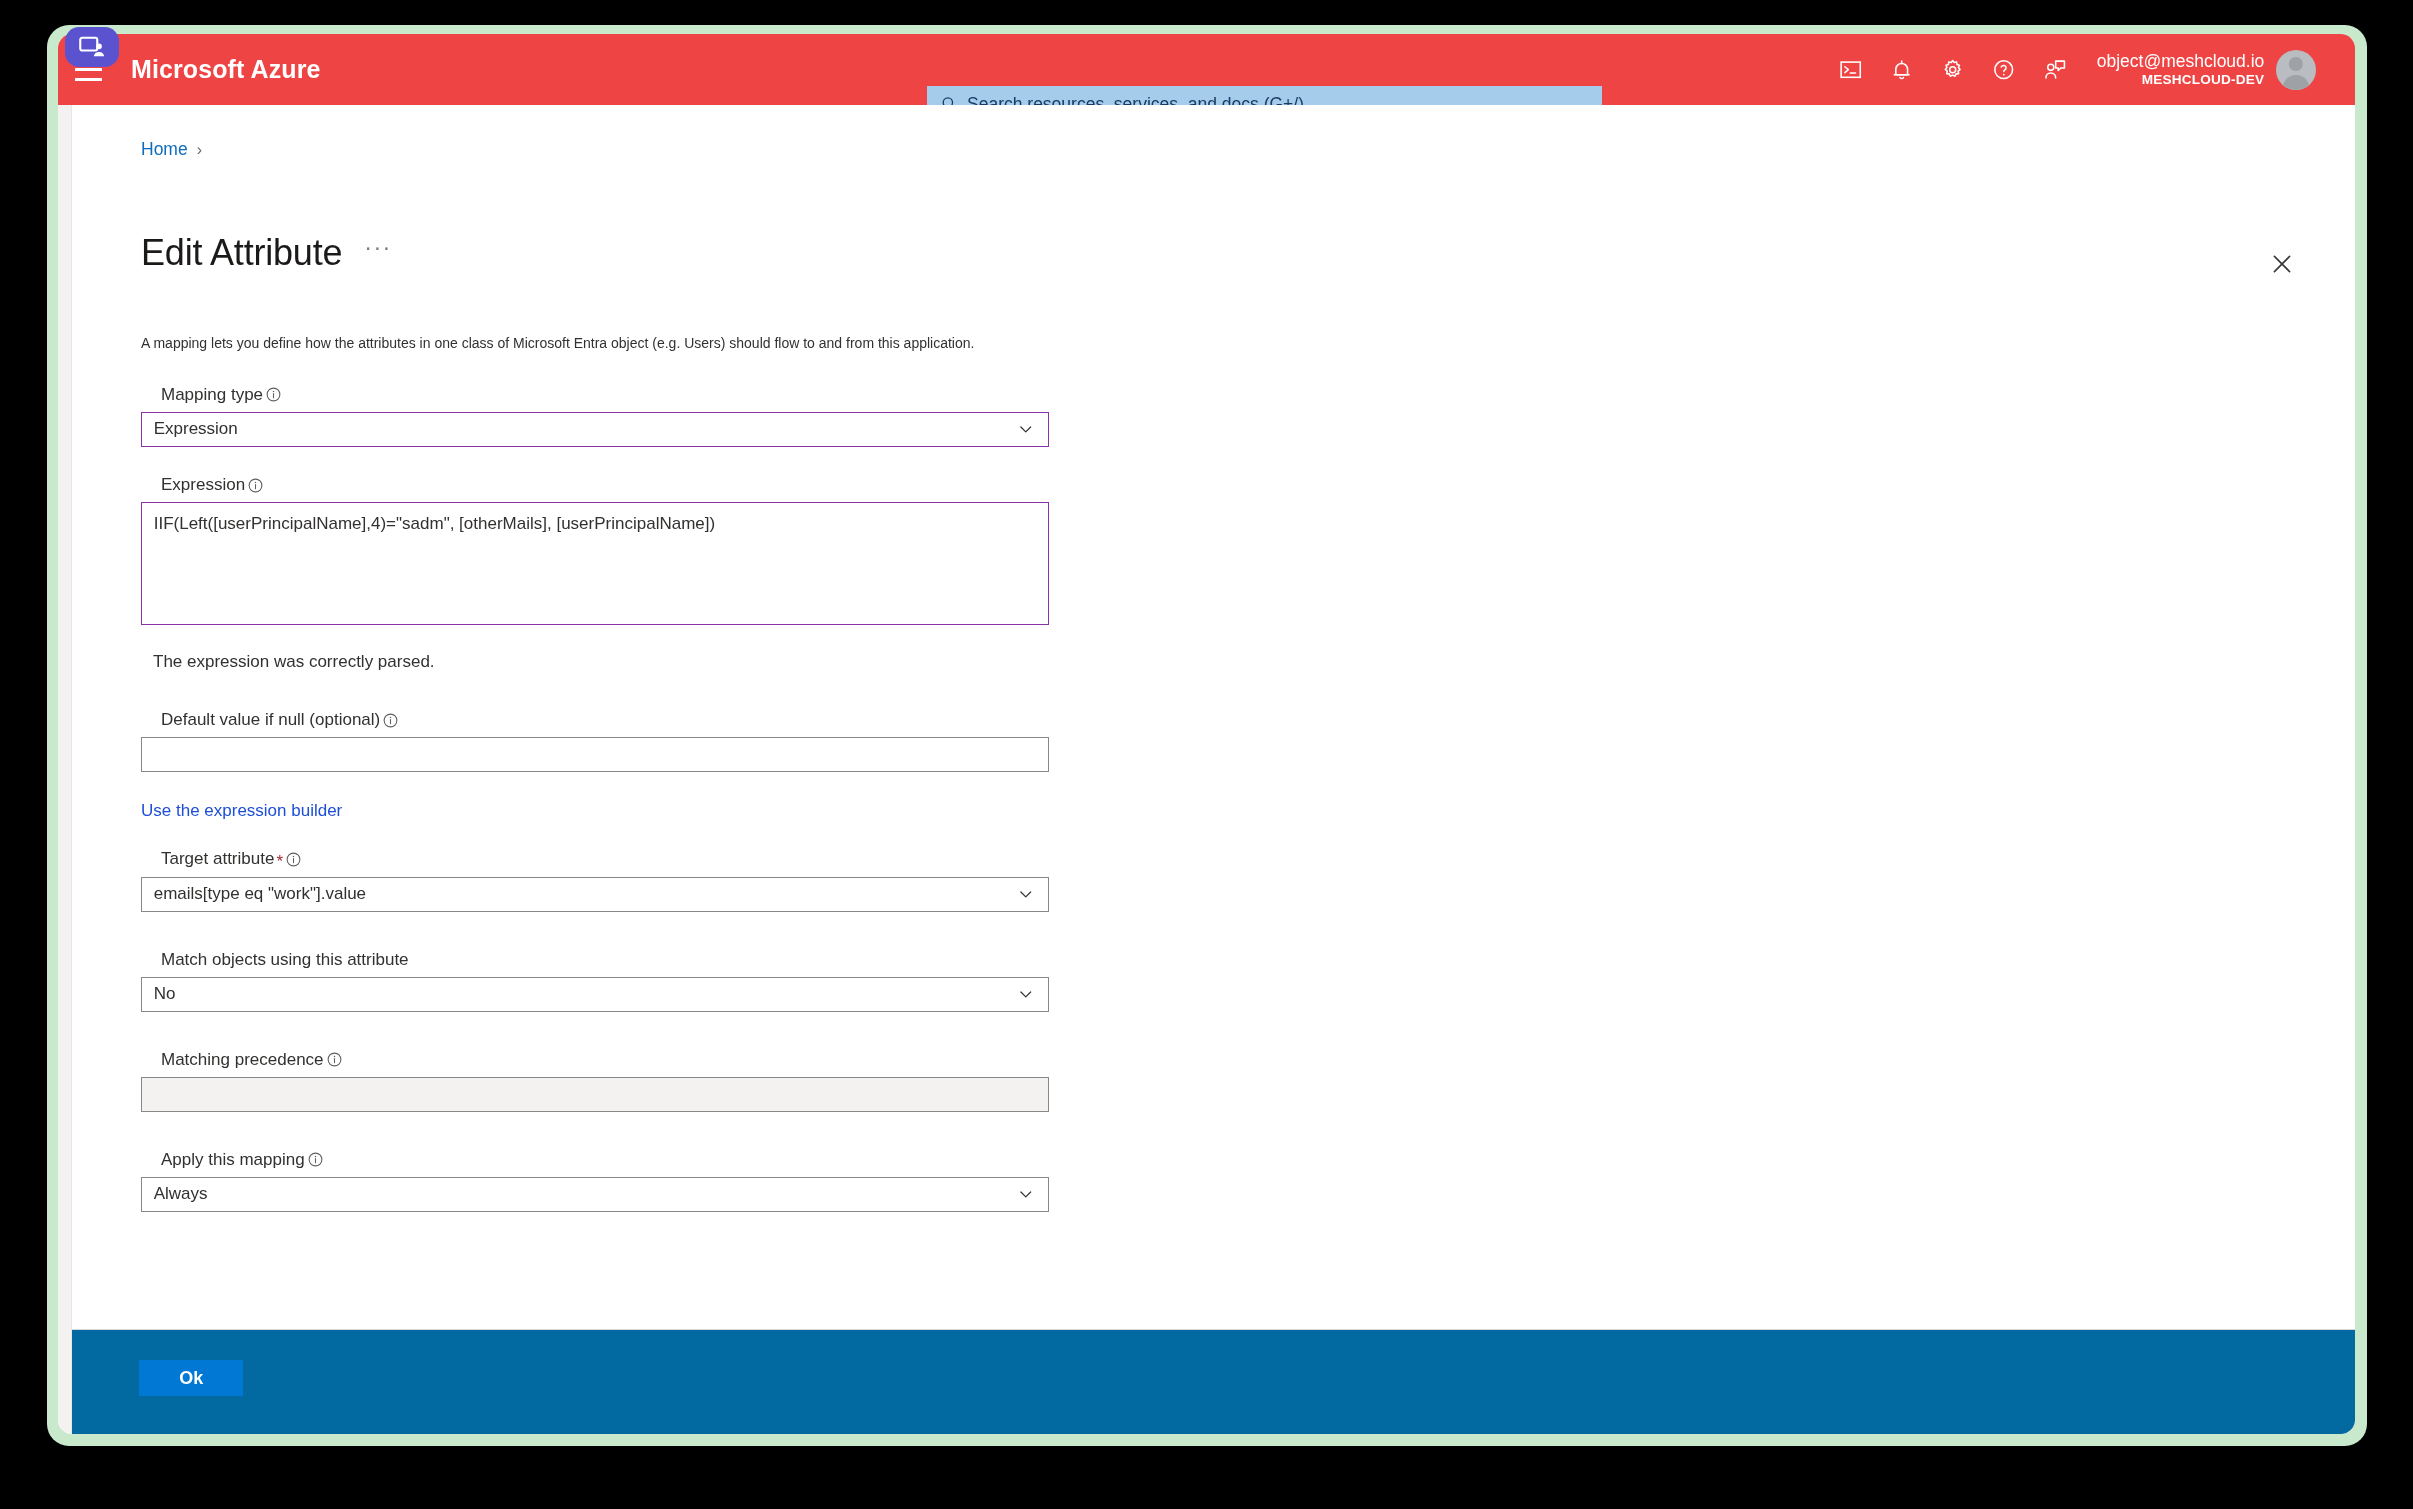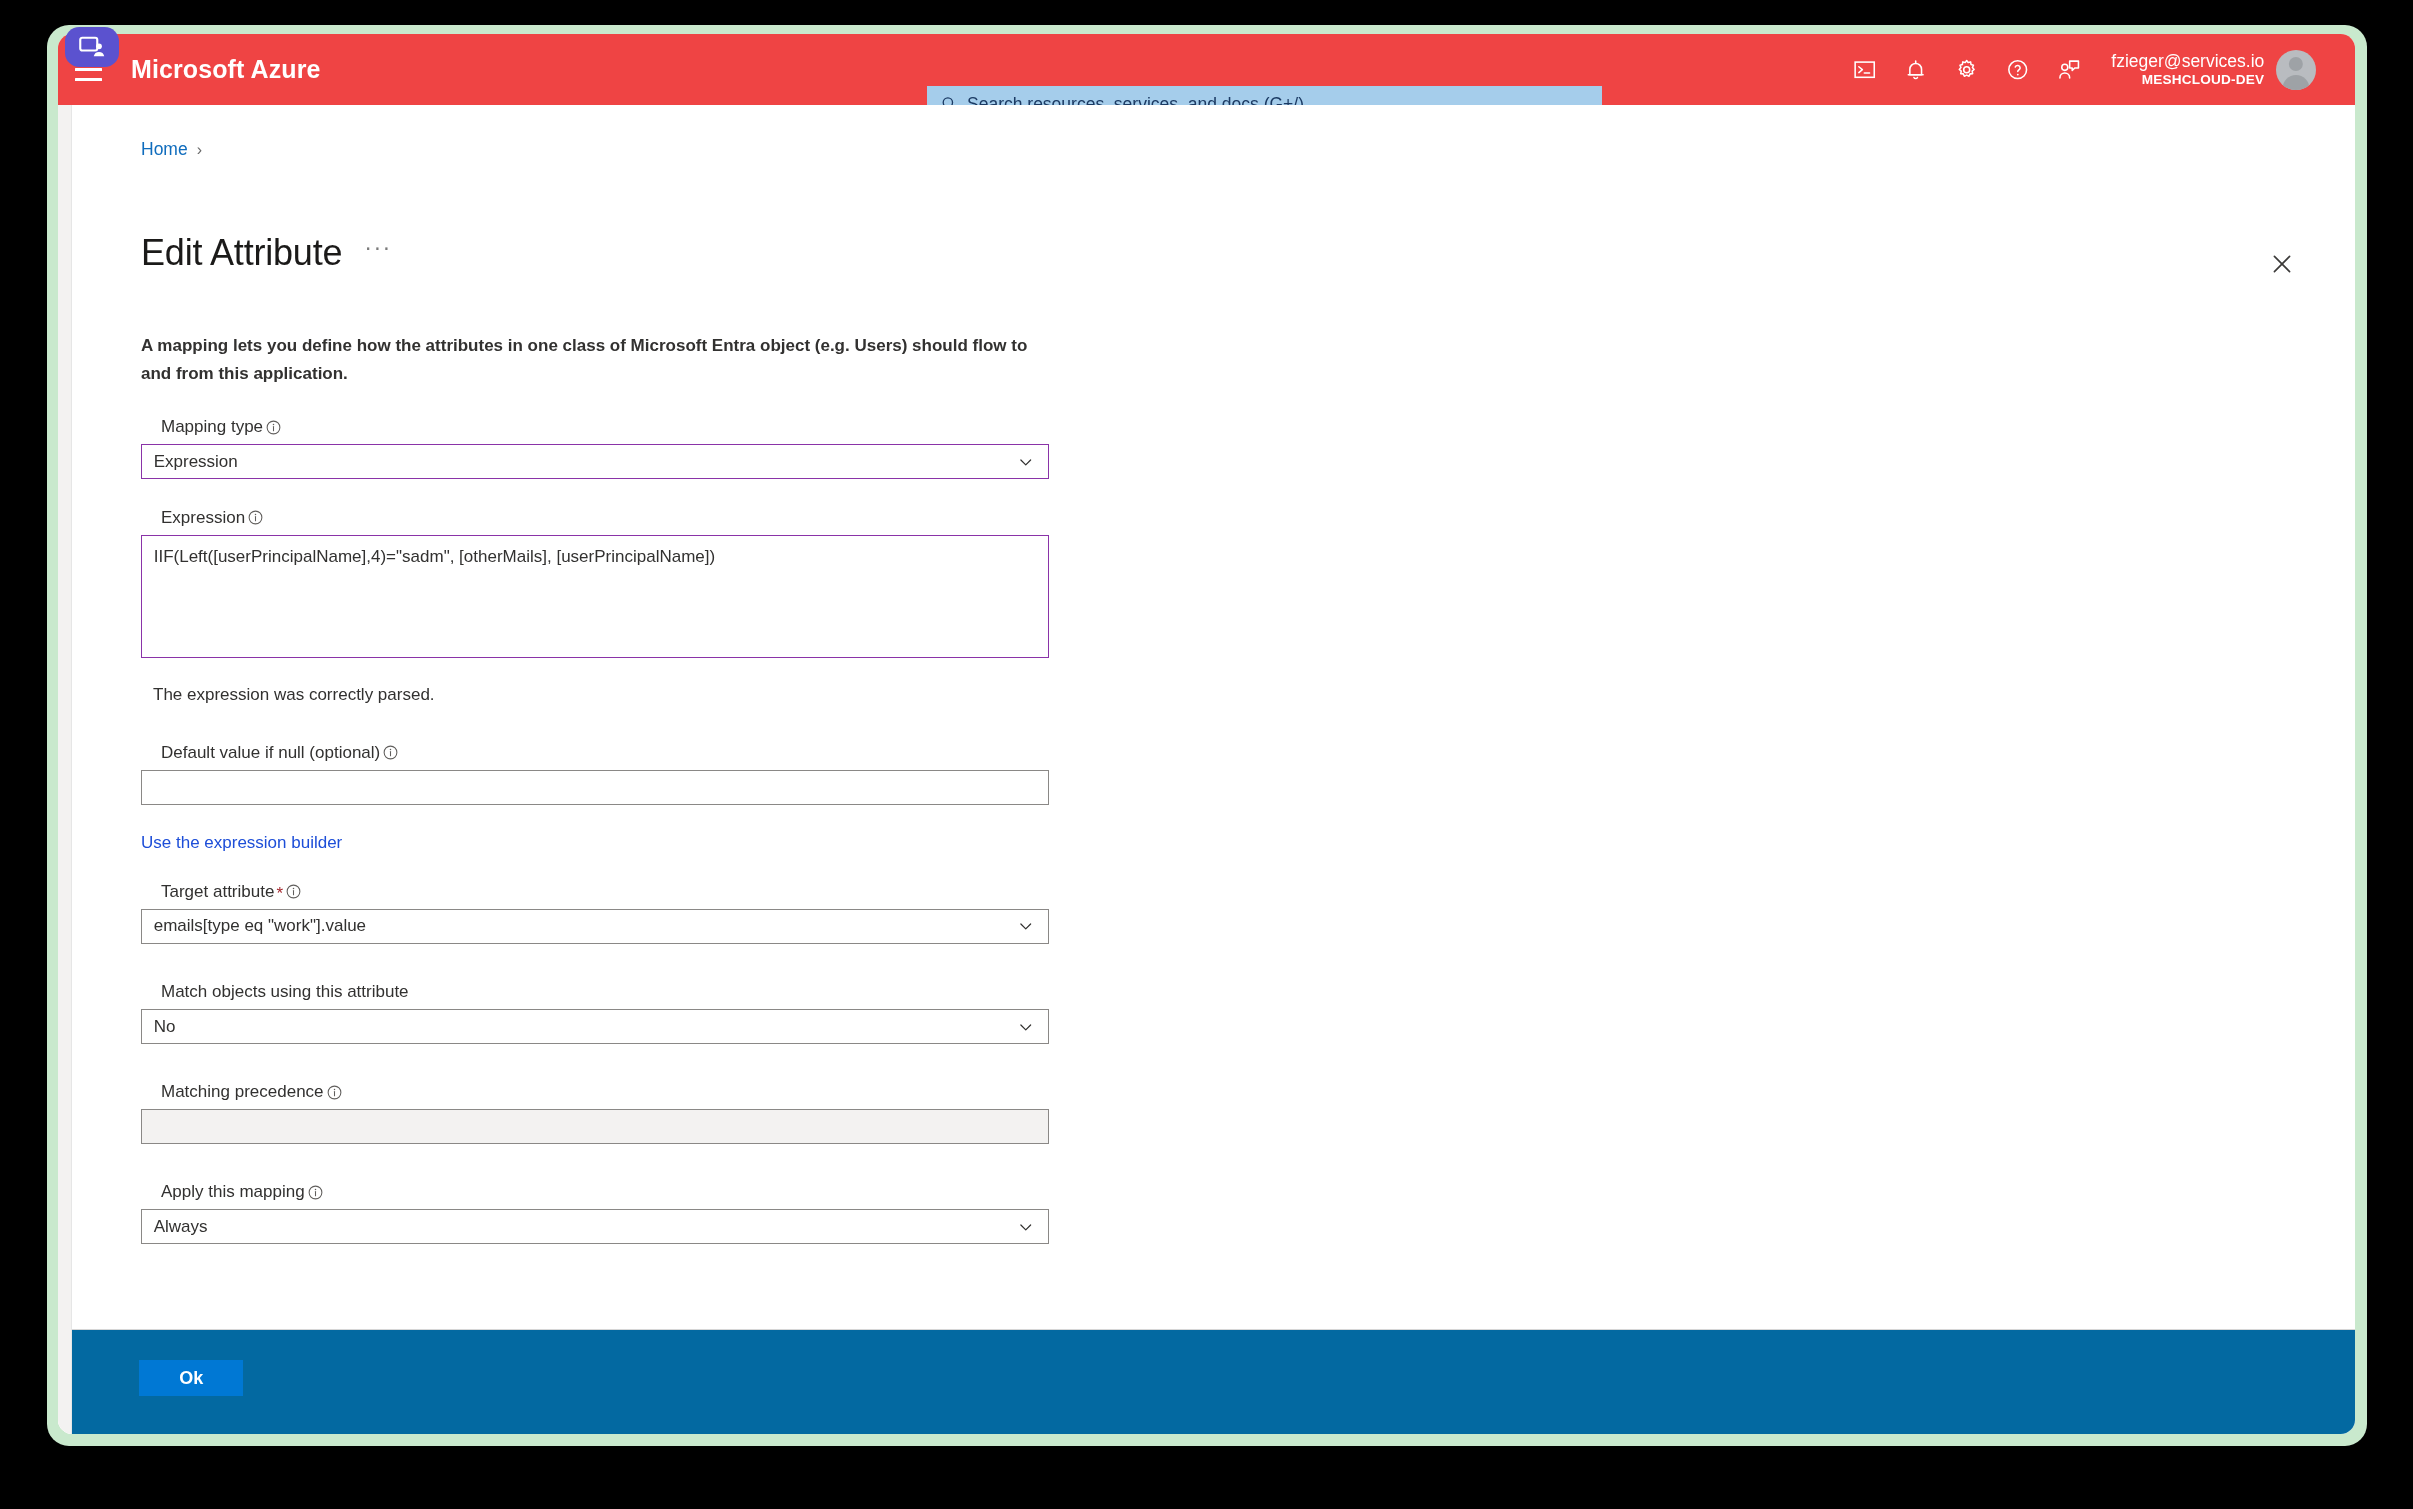--- a/index.html
+++ b/index.html
@@ -242,26 +242,25 @@
 
   
   #form-area {
     position: absolute;
     left: 83px;
     top: 227px;
     width: 921px;
   }
 
   #intro-text {
-    font-size: 17px;
+    font-size: 14px;
     color: #323130;
     line-height: 1.62;
     width: 892px;
     margin-bottom: 30px;
-    font-weight: bold;
   }
 
   .field-label {
     display: flex;
     align-items: center;
     gap: 2px;
     font-size: 17px;
     color: #323130;
     margin-bottom: 7.1px;
     margin-left: 20px;
@@ -419,21 +418,21 @@
       <div class="topbar-icon">
         <svg width="23.4" height="23.4" viewBox="0 0 24 24" fill="none" stroke="#ffffff" stroke-width="1.6">
           <circle cx="8" cy="9.6" r="3.1"></circle>
           <path d="M3 20.4c0-3 2.2-5.1 5-5.1s5 2.1 5 5.1" stroke-linecap="round"></path>
           <polygon points="13,3.2 22,3.2 22,10.2 18.2,10.2 15.6,12.8 15.6,10.2 13,10.2" stroke-linejoin="round"></polygon>
         </svg>
       </div>
 
       <div id="account-block">
         <div id="account-text">
-          <div id="account-email">fzieger@services.io</div>
+          <div id="account-email">object@meshcloud.io</div>
           <div id="account-tenant">MESHCLOUD-DEV</div>
         </div>
         <div id="account-avatar"></div>
       </div>
 
     </div>
   </div>
 
   <div id="blade">
 

